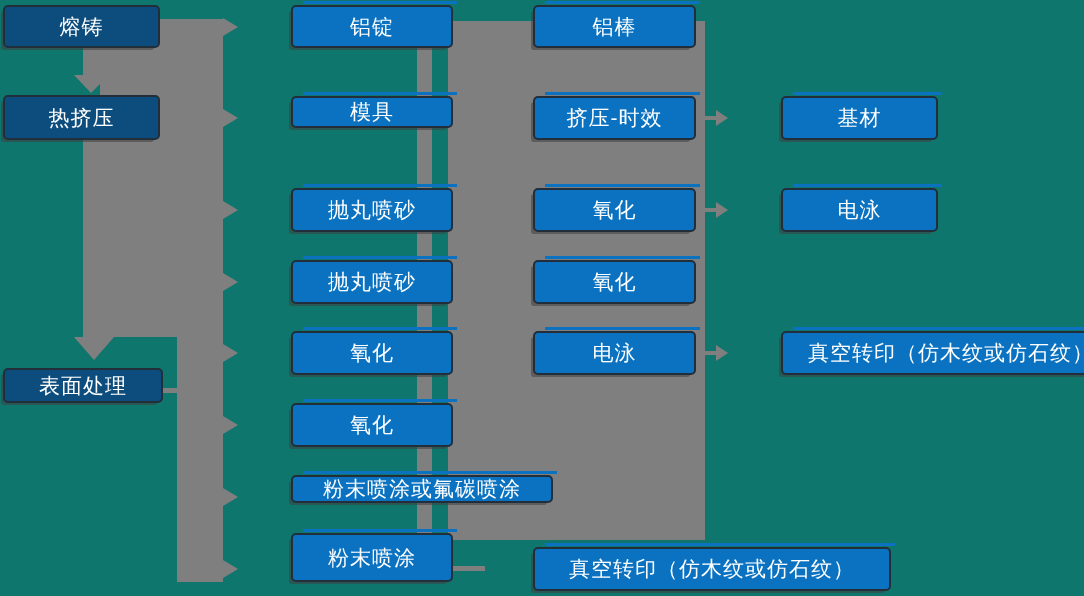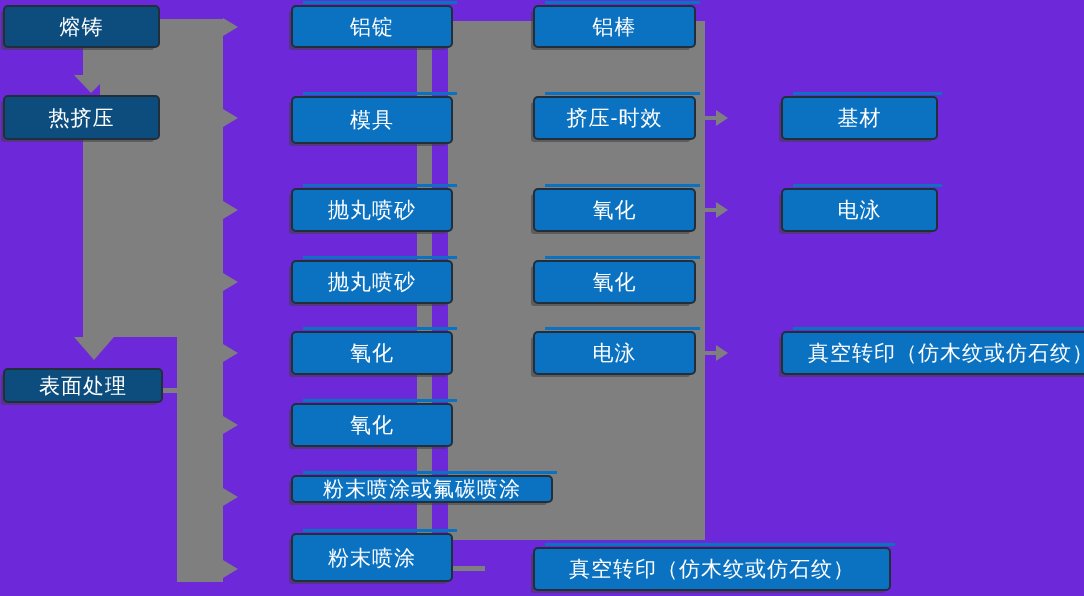--- a/index.html
+++ b/index.html
@@ -1,19 +1,19 @@
 <!DOCTYPE html>
 <html><head>
 <meta charset="utf-8">
 <style>
   html,body{margin:0;padding:0;background:#ffffff;}
   #canvas{
     position:relative;
     width:1084px;height:596px;
-    background:#6d28d9;
+    background:#0f766e;
     font-family:"Liberation Sans","DejaVu Sans",sans-serif;
     overflow:hidden;
   }
   #connectors{position:absolute;left:0;top:0;z-index:1;}
   .node{
     position:absolute;
     z-index:2;
     display:flex;align-items:center;justify-content:center;
     color:#ffffff;
     font-size:21px;
@@ -80,21 +80,21 @@
       <rect x="705" y="351" width="12" height="4"></rect>
       <polygon points="716,345 728,353 716,361"></polygon>
     </g>
   </svg>
 
   <div class="node dark" style="left:3px;top:5px;width:157px;height:43px">熔铸</div>
   <div class="node dark" style="left:3px;top:95px;width:157px;height:45px">热挤压</div>
   <div class="node dark" style="left:3px;top:368px;width:160px;height:35px">表面处理</div>
 
   <div class="node bright" style="left:243px;top:5px;width:162px;height:43px">铝锭</div>
-  <div class="node bright" style="left:243px;top:96px;width:162px;height:48px">模具</div>
+  <div class="node bright" style="left:243px;top:96px;width:162px;height:32px">模具</div>
   <div class="node bright" style="left:243px;top:188px;width:162px;height:44px">抛丸喷砂</div>
   <div class="node bright" style="left:243px;top:260px;width:162px;height:44px">抛丸喷砂</div>
   <div class="node bright" style="left:243px;top:331px;width:162px;height:44px">氧化</div>
   <div class="node bright" style="left:243px;top:403px;width:162px;height:44px">氧化</div>
   <div class="node bright" style="left:243px;top:475px;width:262px;height:28px">粉末喷涂或氟碳喷涂</div>
   <div class="node bright" style="left:243px;top:533px;width:162px;height:49px">粉末喷涂</div>
 
   <div class="node bright" style="left:485px;top:5px;width:163px;height:43px">铝棒</div>
   <div class="node bright" style="left:485px;top:96px;width:163px;height:44px">挤压-时效</div>
   <div class="node bright" style="left:485px;top:188px;width:163px;height:44px">氧化</div>

